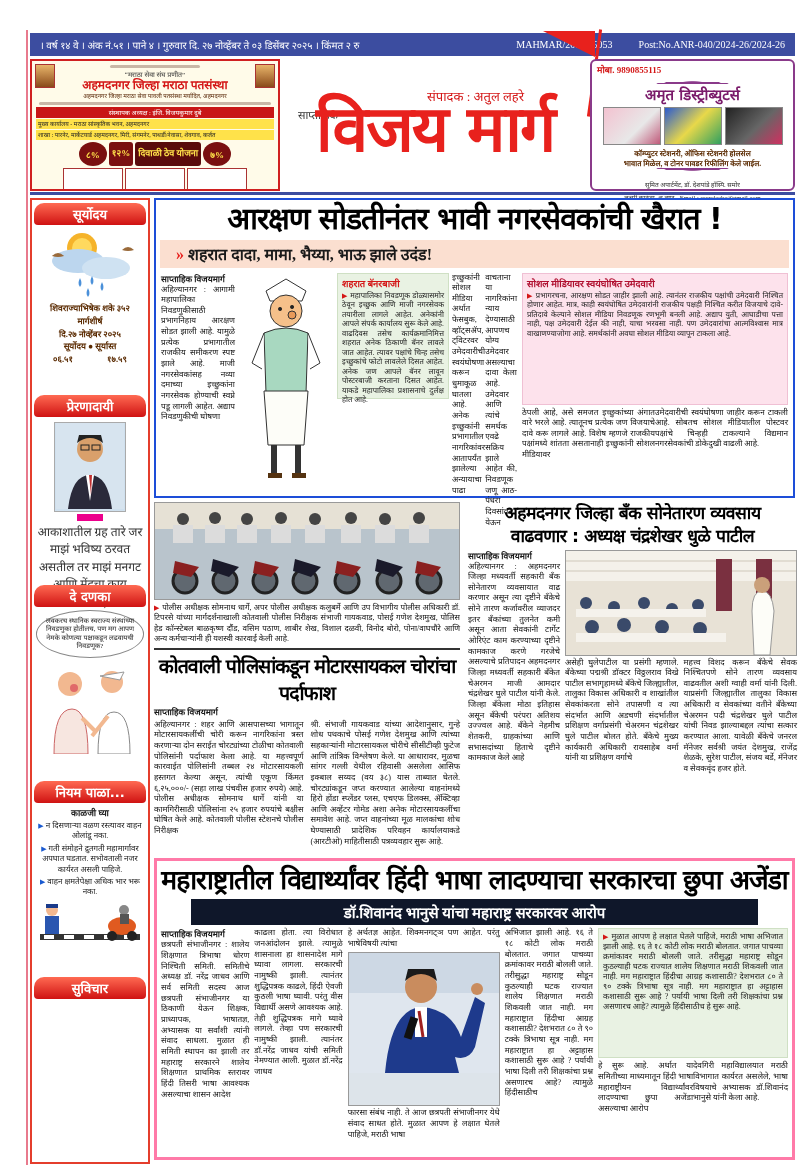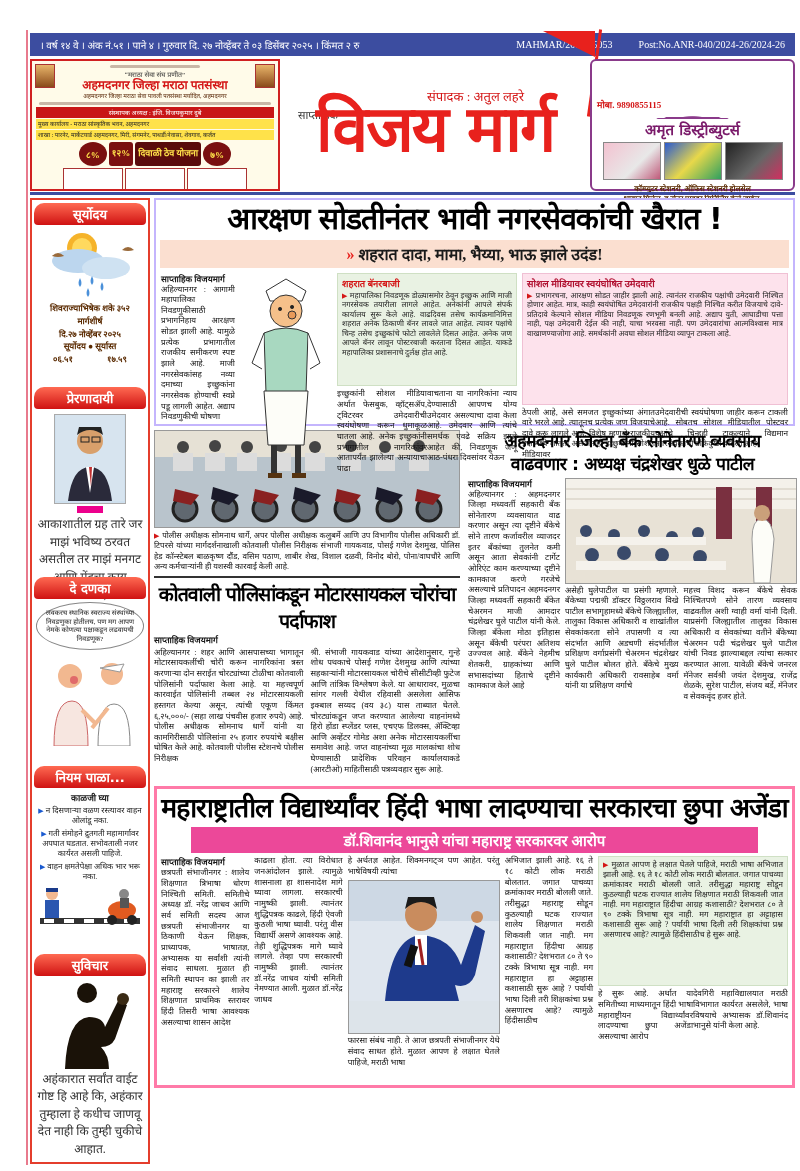--- a/index.html
+++ b/index.html
@@ -29,21 +29,21 @@
   .portrait{position:absolute;top:3px;width:18px;height:22px;background:linear-gradient(#e8b56a,#8a4a1a);border:1px solid #a33;}
   .mastC{flex:1;position:relative;text-align:center;}
   .weekly{position:absolute;left:12px;top:48px;font-size:11px;color:#333;}
   .mtitle{position:absolute;left:0;right:0;top:38px;font-size:64px;line-height:1;font-weight:bold;color:#e8211d;
           font-family:"DejaVu Sans","Liberation Sans",sans-serif;letter-spacing:-2px;}
   .editor{position:absolute;right:60px;top:28px;font-size:13px;color:#d41717;font-weight:normal;}
   .flagpole{position:absolute;left:158px;top:-30px;width:3px;height:88px;background:#e8211d;transform:rotate(8deg);}
   .flagcloth{position:absolute;left:108px;top:-28px;width:0;height:0;border-top:26px solid #e8211d;border-left:52px solid transparent;}
   .adR{width:205px;border:2px solid #8a3a8a;background:#fff;box-sizing:border-box;padding:2px 5px;
        font-size:7px;text-align:center;position:relative;border-radius:6px;}
-  .adR .mob{color:#d41717;font-weight:bold;font-size:9px;text-align:left;margin-top:35px;}
+  .adR .mob{color:#d41717;font-weight:bold;font-size:9px;text-align:left;}
   .adR .ttl{color:#7a1a6a;font-weight:bold;font-size:15px;font-family:"DejaVu Sans",sans-serif;}
   .adR .prods{display:flex;gap:3px;justify-content:center;margin:3px 0;}
   .prod{width:56px;height:36px;border:1px solid #888;}
   .p1{background:linear-gradient(135deg,#f3c2d0,#e8e8e8 60%,#c05a7a);}
   .p2{background:linear-gradient(135deg,#2a5ad0,#e8d84a 50%,#30a060);}
   .p3{background:linear-gradient(135deg,#222,#666 55%,#d03060);}
   .adR .ln{font-size:7.5px;color:#5a2a00;font-weight:bold;}
   .adR .addr{font-size:6.5px;color:#333;margin-top:4px;}
   .swoosh{height:8px;background:radial-gradient(ellipse at 50% 120%, #8a3a8a 30%, transparent 31%);}
 
@@ -64,32 +64,32 @@
   .quote{font-size:12px;color:#333;line-height:1.45;}
   .attrib{font-size:8.5px;font-weight:bold;margin-top:4px;color:#222;}
   .bubble{border:1px solid #888;border-radius:50%;background:#fff;font-size:7px;padding:6px 5px;line-height:1.2;color:#222;}
   .ruleshead{font-weight:bold;font-size:9px;color:#222;}
   .rline{font-size:8px;text-align:center;color:#222;line-height:1.3;margin:2px 0;}
   .rarrow{color:#1a5ad0;font-size:7px;}
   .silh{display:block;margin:2px auto;}
 
   
   .main{position:absolute;top:198px;left:154px;right:5px;bottom:7px;}
-  .a1{height:228px;border:2px solid #c4b5fd;box-sizing:border-box;position:relative;background:#fff;}
+  .a1{height:300px;border:2px solid #1d4ed8;box-sizing:border-box;position:relative;background:#fff;}
   .h1{font-size:30px;font-weight:bold;text-align:center;line-height:1.25;color:#000;
       font-family:"DejaVu Sans","Liberation Sans",sans-serif;letter-spacing:-1px;}
-  .band1{background:#fbdfd0;text-align:center;font-size:16px;font-weight:bold;padding:3px 9px;margin:2px 4px;}
+  .band1{background:#fbdfd0;font-size:16px;font-weight:bold;padding:3px 16px;margin:2px 4px;}
   .band1 .chev{color:#e8211d;}
   .a1body{display:flex;gap:5px;padding:3px 5px;height:208px;box-sizing:border-box;}
   .col{font-size:8.2px;line-height:1.3;text-align:justify;color:#111;}
   .byline{font-weight:bold;font-size:8.6px;}
   .c1{width:74px;}
   .cartoon1{width:92px;flex:none;}
   .c2{width:76px;}
-  .midblk{width:180px;display:flex;flex-direction:column;gap:3px;}
+  .midblk{width:180px;display:flex;gap:3px;}
   .gbox{background:#e9f2e3;border:1px solid #cfe0c4;padding:3px 4px;}
   .gbox .bt{color:#d41717;font-weight:bold;font-size:9.5px;margin-bottom:1px;}
   .boxtext{font-size:7.6px;line-height:1.25;text-align:justify;}
   .twocol{display:flex;gap:0;flex:1;}
   .twocol .col{flex:1;}
   .rightblk{flex:1;display:flex;flex-direction:column;gap:3px;}
   .pbox{background:#fde2ec;border:1px solid #f0c0d4;padding:3px 4px;}
   .pbox .bt{color:#b01030;font-weight:bold;font-size:9.5px;margin-bottom:1px;}
   .arrowred{color:#d41717;font-size:7px;}
 
@@ -105,21 +105,21 @@
        font-family:"DejaVu Sans",sans-serif;letter-spacing:-0.5px;}
   .bankbody{display:flex;gap:5px;flex:1;margin-top:2px;}
   .bankc1{width:92px;}
   .bankmid{flex:1;display:flex;flex-direction:column;}
   .bankcols{display:flex;gap:5px;flex:1;margin-top:2px;}
   .bankcols .col{flex:1;}
 
   .botbox{height:302px;border:3px solid #ff7aa8;box-sizing:border-box;margin-top:4px;padding:2px 4px;}
   .h4{font-size:26.5px;font-weight:bold;text-align:center;color:#000;letter-spacing:-1px;
       font-family:"DejaVu Sans",sans-serif;line-height:1.3;}
-  .band2{background:#ec4899;color:#fff;text-align:center;font-size:15px;font-weight:bold;padding:3px 0;margin:2px 30px;}
+  .band2{background:#0f172a;color:#fff;text-align:center;font-size:15px;font-weight:bold;padding:3px 0;margin:2px 30px;}
   .botbody{display:flex;gap:5px;height:212px;margin-top:3px;}
   .bc{flex:1;}
   .bc3{flex:1.4;display:flex;flex-direction:column;}
   .brt{flex:2.15;display:flex;flex-direction:column;gap:3px;}
   .imgbox{border:1px solid #999;overflow:hidden;background:#dde4ea;}
 </style>
 </head>
 <body>
 
 <div class="page">
@@ -273,28 +273,20 @@
           <circle cx="76" cy="36" r="5" fill="#222"></circle>
             <circle cx="96" cy="36" r="5" fill="#222"></circle>
           <circle cx="88" cy="10" r="5" fill="#888"></circle>
             <rect x="84" y="14" width="9" height="10" fill="#555"></rect>
         </svg>
       </div>
     </div>
 
     <div class="sec" style="flex:1">
       <div class="sechead">सुविचार</div>
-      <div class="scont">
-        <svg class="silh" width="86" height="88" viewBox="0 0 86 88">
-          <circle cx="40" cy="12" r="10" fill="#1a1208"></circle>
-          <path d="M18 88q2-50 24-52q14 0 16 10l14-28l8 6l-12 34q-4 8-14 8q8 8 8 22z" fill="#1a1208"></path>
-          <circle cx="76" cy="18" r="6" fill="#3a2a14"></circle>
-        </svg>
-        <div class="quote">अहंकारात सर्वांत वाईट गोष्ट हि आहे कि, अहंकार तुम्हाला हे कधीच जाणवू देत नाही कि तुम्ही चुकीचे आहात.</div>
-      </div>
     </div>
   </div>
 
   <div class="main">
 
     <div class="a1">
       <div class="h1">आरक्षण सोडतीनंतर भावी नगरसेवकांची खैरात !</div>
       <div class="band1">
         <span class="chev">»</span>
         <span>शहरात दादा, मामा, भैय्या, भाऊ झाले उदंड!</span>

